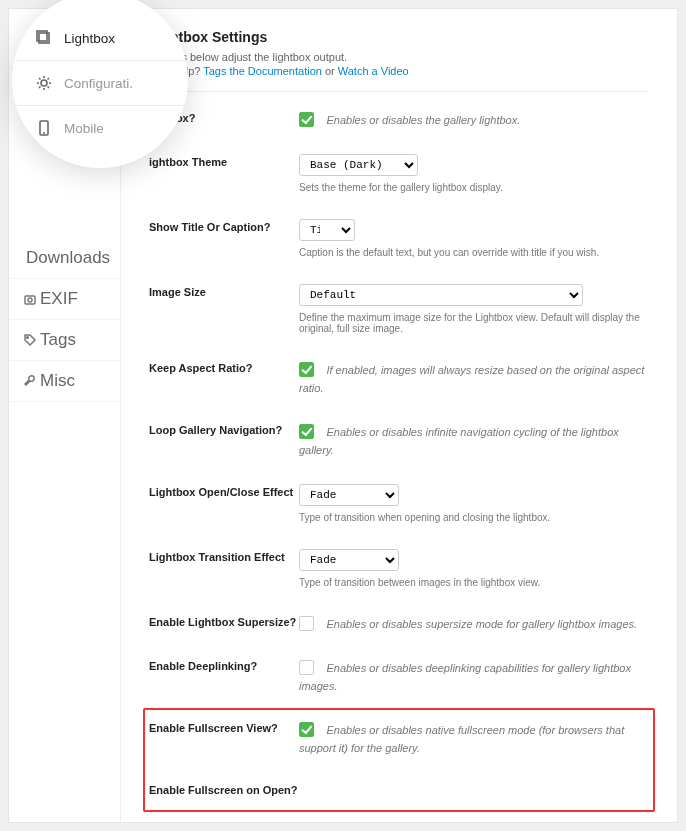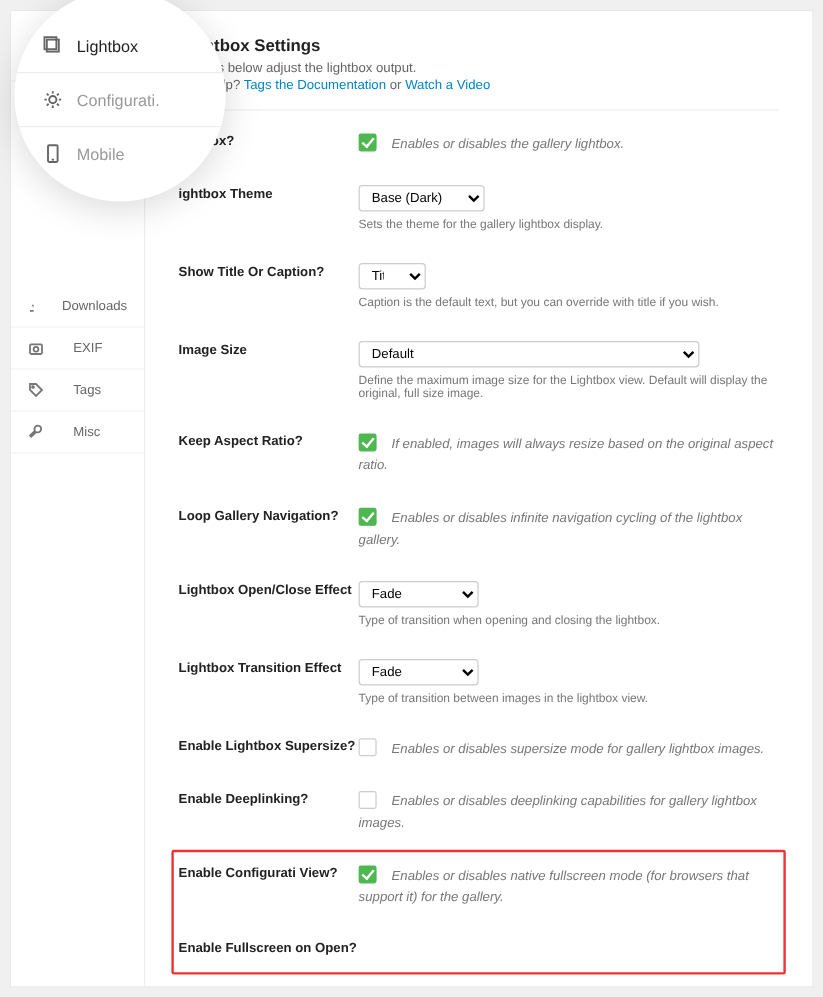--- a/index.html
+++ b/index.html
@@ -1,31 +1,31 @@
 <!DOCTYPE html>
 <html><head>
 <meta charset="utf-8">
 <style>
   * { box-sizing: border-box; margin: 0; padding: 0; }
   body { font-family: -apple-system, "Helvetica Neue", Arial, sans-serif; background: #f0f0f0; width: 686px; height: 831px; overflow: hidden; position: relative; }
   .page { background: #fff; margin: 8px; height: 815px; display: flex; border: 1px solid #e5e5e5; }
   .sidebar { width: 112px; border-right: 1px solid #eee; padding-top: 24px; }
-  .sidebar-item { display: flex; align-items: center; gap: 24px; padding: 10px 14px; font-size: 11px; color: #666; border-bottom: 1px solid #f2f2f2; cursor: pointer; }
+  .sidebar-item { display: flex; align-items: center; gap: 3px; padding: 10px 14px; font-size: 17px; color: #666; border-bottom: 1px solid #f2f2f2; cursor: pointer; }
   .sidebar-item svg { width: 14px; height: 14px; fill: none; stroke: #777; stroke-width: 1.5; }
   .main { flex: 1; padding: 20px 28px 0 28px; overflow-y: auto; position: relative; }
   .main h2 { font-size: 14px; font-weight: 700; color: #222; margin-bottom: 6px; }
   .subtitle { font-size: 11px; color: #666; margin-bottom: 2px; }
   .subtitle a { color: #0085c7; text-decoration: none; }
   hr.sep { border: none; border-top: 1px solid #eee; margin: 14px 0 18px; }
   .row { display: flex; align-items: flex-start; margin-bottom: 26px; }
   .row .label { width: 150px; font-size: 11px; font-weight: 700; color: #222; padding-top: 2px; }
   .row .control { flex: 1; }
   .desc { font-size: 10px; color: #777; margin-top: 6px; }
   .inline-desc { font-size: 11px; font-style: italic; color: #777; margin-left: 8px; display: inline; }
-  select { font-size: 11px; padding: 3px 18px 3px 6px; border: 1px solid #ccc; border-radius: 3px; background: #fff; height: 22px; }
+  select { font-size: 11px; padding: 3px 18px 3px 6px; border: 1px solid #ccc; border-radius: 3px; background: #fff; height: 22px; font-family: Liberation Mono, monospace; }
   .chk { display: inline-flex; align-items: center; justify-content: center; width: 15px; height: 15px; border: 1px solid #ccc; border-radius: 2px; vertical-align: middle; cursor: pointer; }
   .chk.on { background: #4fb74f; border-color: #4fb74f; }
   .chk.on::after { content: ""; width: 4px; height: 8px; border: solid #fff; border-width: 0 2px 2px 0; transform: rotate(40deg) translate(-1px,-1px); }
   .highlight-box { border: 2px solid #e33; border-radius: 2px; padding: 10px 4px 0px 4px; margin: -12px -6px 14px -6px; }
 
   
   .zoom { position: absolute; top: -8px; left: 12px; width: 176px; height: 176px; border-radius: 50%; background: #fff; box-shadow: 0 6px 30px rgba(0,0,0,0.15); z-index: 50; overflow: hidden; padding: 22px 0 0 0; }
   .zoom-row { display: flex; align-items: center; gap: 12px; padding: 14px 24px; font-size: 13.5px; border-top: 1px solid #eee; }
   .zoom-row:first-child { border-top: none; padding-top: 16px; color: #888; }
   .zoom-row.active { font-weight: 500; color: #222; }
@@ -156,21 +156,21 @@
     <div class="row">
       <div class="label">Enable Deeplinking?</div>
       <div class="control">
         <span class="chk"></span>
         <span class="inline-desc">Enables or disables deeplinking capabilities for gallery lightbox images.</span>
       </div>
     </div>
 
     <div class="highlight-box">
       <div class="row">
-        <div class="label">Enable Configurati View?</div>
+        <div class="label">Enable Fullscreen View?</div>
         <div class="control">
           <span class="chk on"></span>
           <span class="inline-desc">Enables or disables native fullscreen mode (for browsers that support it) for the gallery.</span>
         </div>
       </div>
       <div class="row" style="margin-bottom:14px">
         <div class="label">Enable Fullscreen on Open?</div>
       </div>
     </div>
 

